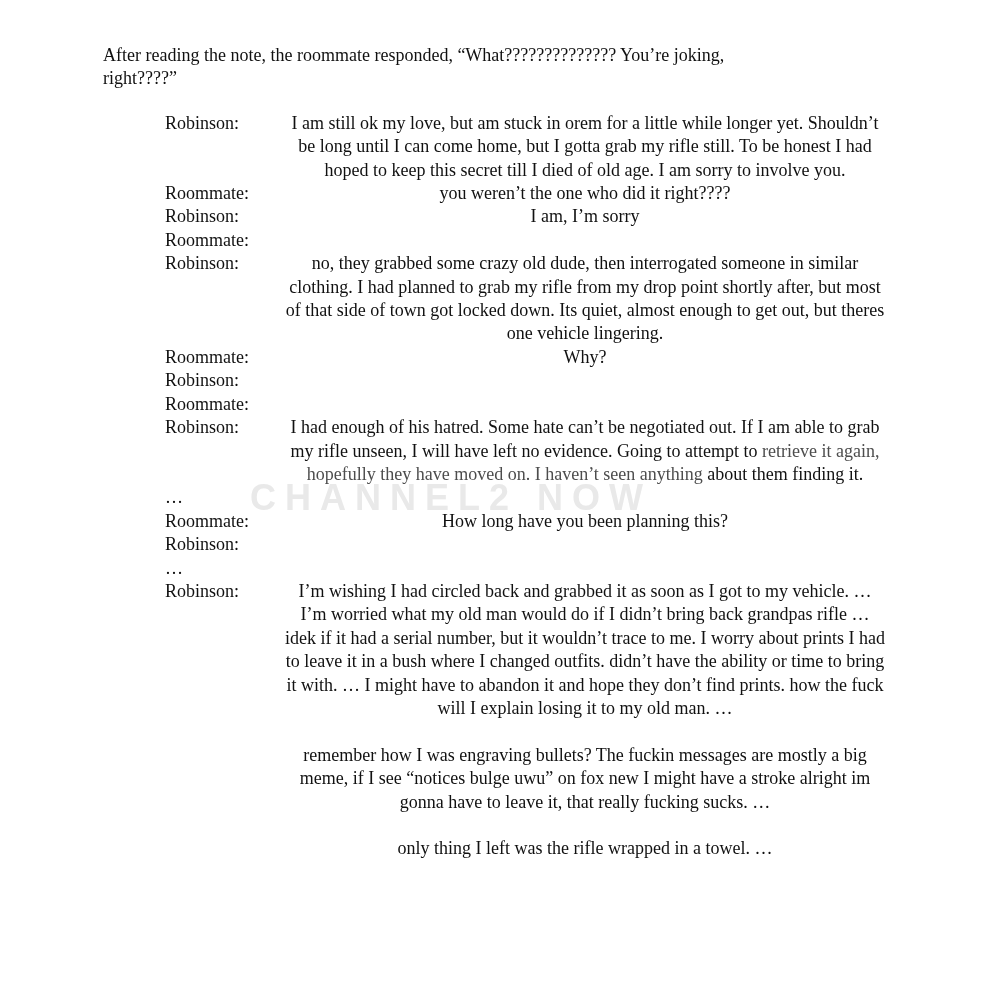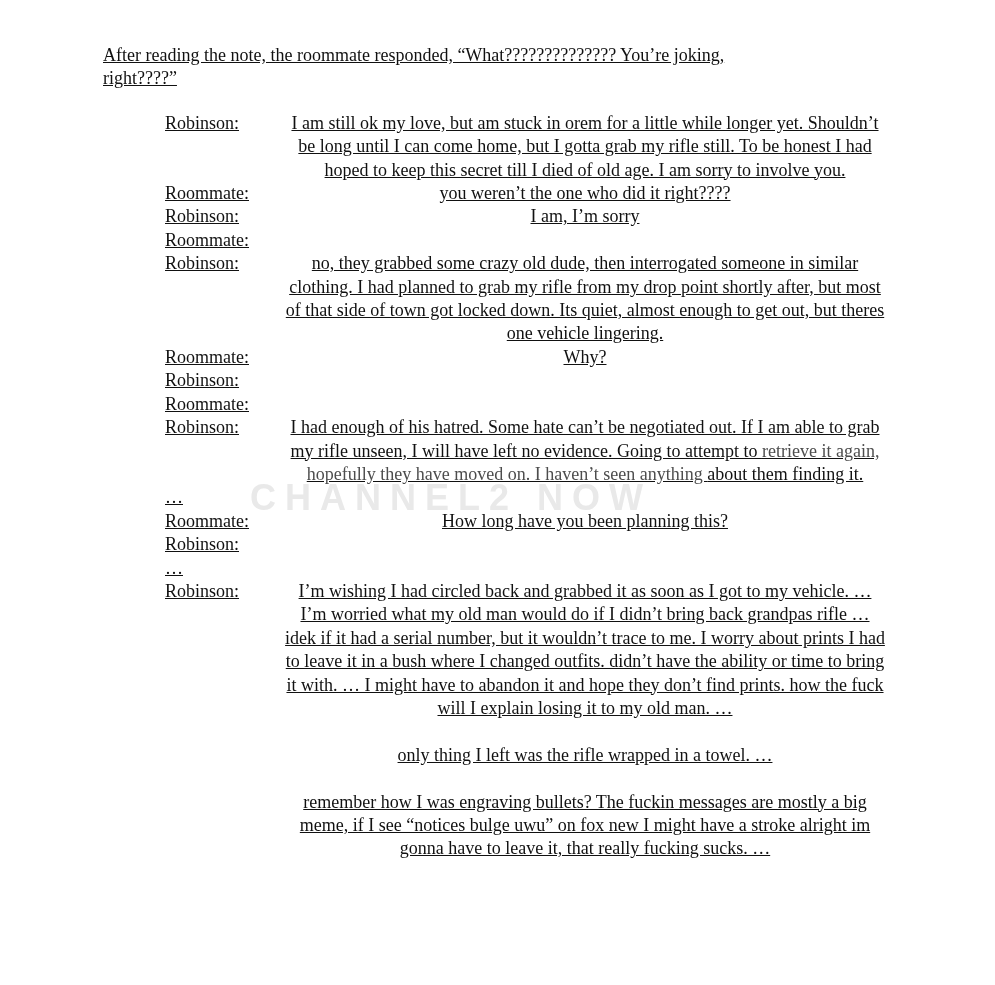--- a/index.html
+++ b/index.html
@@ -32,21 +32,20 @@
     font-size: 36px;
     letter-spacing: 9px;
     color: #e9e9e9;
     white-space: nowrap;
     z-index: 0;
     user-select: none;
   }
   .content {
     position: relative;
     z-index: 1;
-    text-decoration: underline;
   }
   .intro {
     margin: 0;
     width: 690px;
   }
   .dialogue {
     margin-top: 21px;
     margin-left: 62px;
   }
   .row {
@@ -137,20 +136,20 @@
 
       <div class="row">
         <span class="spk">…</span>
         <span class="msg"></span>
       </div>
 
       <div class="row">
         <span class="spk">Robinson:</span>
         <span class="msg">
           <p class="para">I’m wishing I had circled back and grabbed it as soon as I got to my vehicle. … I’m worried what my old man would do if I didn’t bring back grandpas rifle … idek if it had a serial number, but it wouldn’t trace to me. I worry about prints I had to leave it in a bush where I changed outfits. didn’t have the ability or time to bring it with. … I might have to abandon it and hope they don’t find prints. how the fuck will I explain losing it to my old man. …</p>
+          <p class="para">remember how I was engraving bullets? The fuckin messages are mostly a big meme, if I see “notices bulge uwu” on fox new I might have a stroke alright im gonna have to leave it, that really fucking sucks. …</p>
           <p class="para">only thing I left was the rifle wrapped in a towel. …</p>
-          <p class="para">remember how I was engraving bullets? The fuckin messages are mostly a big meme, if I see “notices bulge uwu” on fox new I might have a stroke alright im gonna have to leave it, that really fucking sucks. …</p>
         </span>
       </div>
 
     </div>
   </div>
 </div>
 
 </body></html>

